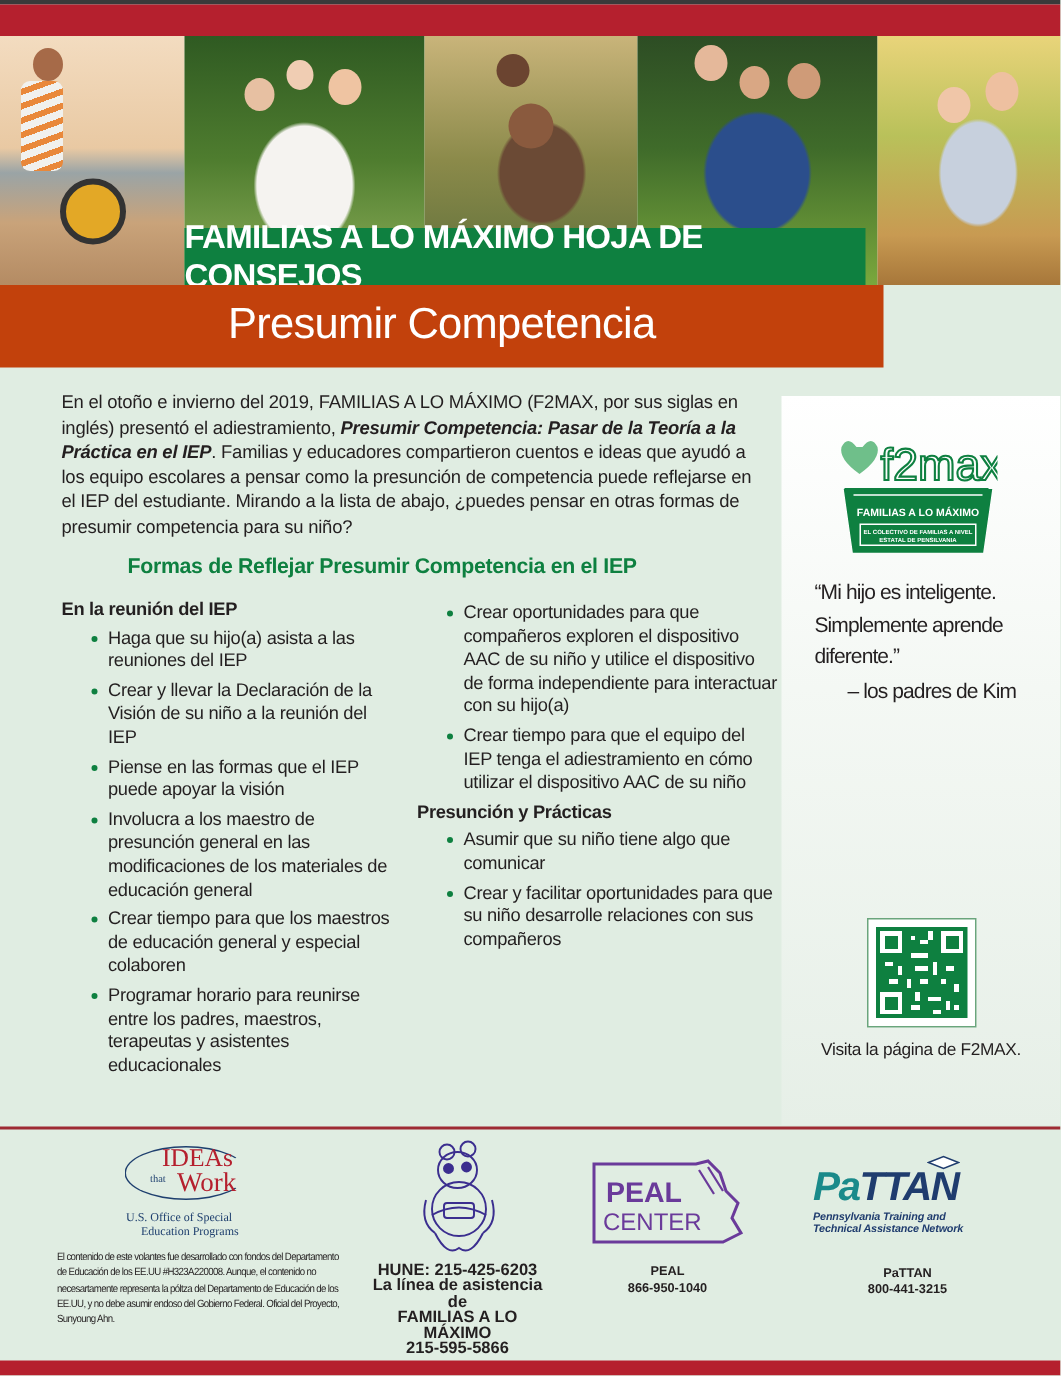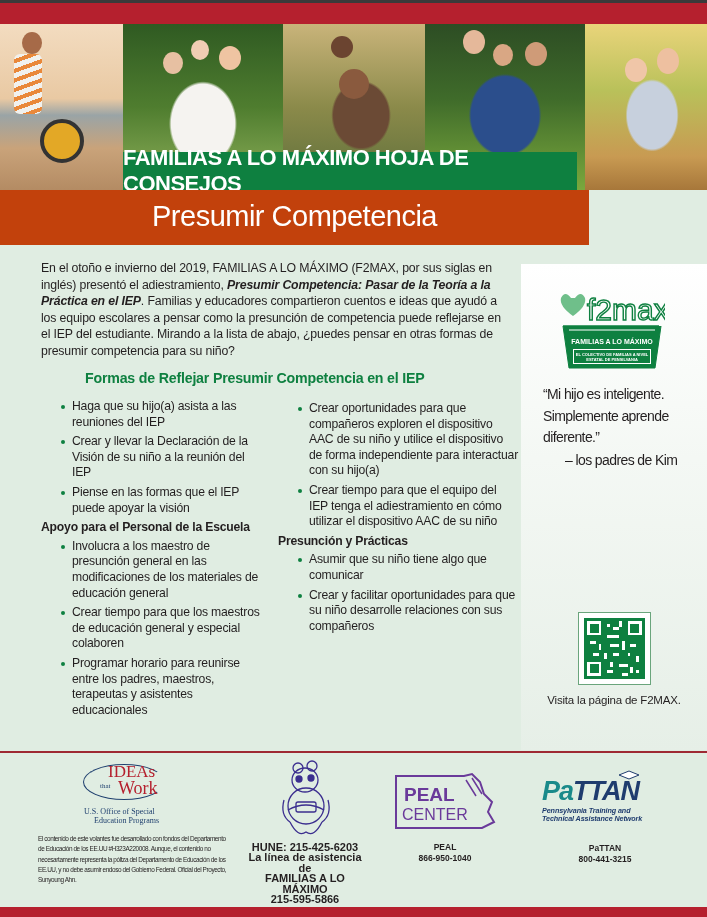--- a/index.html
+++ b/index.html
@@ -114,28 +114,28 @@
 <div class="redband">
   <span class="title">Presumir Competencia</span>
 </div>
 
 <p class="intro"><span>En el otoño e invierno del 2019, FAMILIAS A LO MÁXIMO (F2MAX, por sus siglas en inglés) presentó el adiestramiento, </span><em>Presumir Competencia: Pasar de la Teoría a la Práctica en el IEP</em><span>. Familias y educadores compartieron cuentos e ideas que ayudó a los equipo escolares a pensar como la presunción de competencia puede reflejarse en el IEP del estudiante. Mirando a la lista de abajo, ¿puedes pensar en otras formas de presumir competencia para su niño?</span></p>
 
 <h2 class="section-heading">Formas de Reflejar Presumir Competencia en el IEP</h2>
 
 <div class="col col-left">
   <div class="group">
+    <div class="subhead">En la reunión del IEP</div>
     <ul>
       <li>Haga que su hijo(a) asista a las reuniones del IEP</li>
       <li>Crear y llevar la Declaración de la Visión de su niño a la reunión del IEP</li>
       <li>Piense en las formas que el IEP puede apoyar la visión</li>
     </ul>
   </div>
   <div class="group">
-    <div class="subhead">Apoyo para el Personal de la Escuela</div>
     <ul>
       <li>Involucra a los maestro de presunción general en las modificaciones de los materiales de educación general</li>
       <li>Crear tiempo para que los maestros de educación general y especial colaboren</li>
       <li>Programar horario para reunirse entre los padres, maestros, terapeutas y asistentes educacionales</li>
     </ul>
   </div>
 </div>
 
 <div class="col col-right">
   <div class="group">

